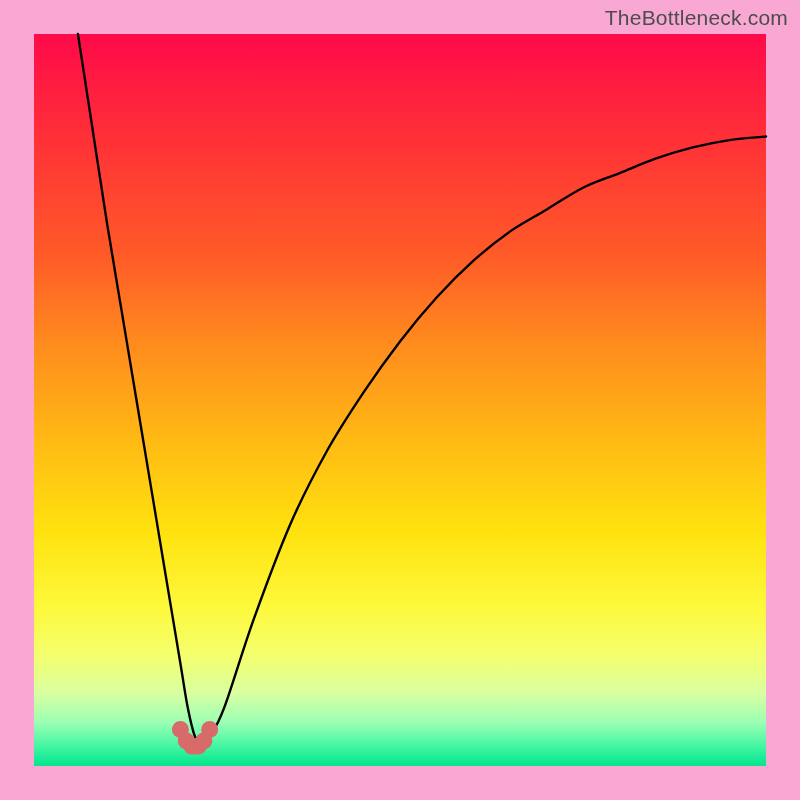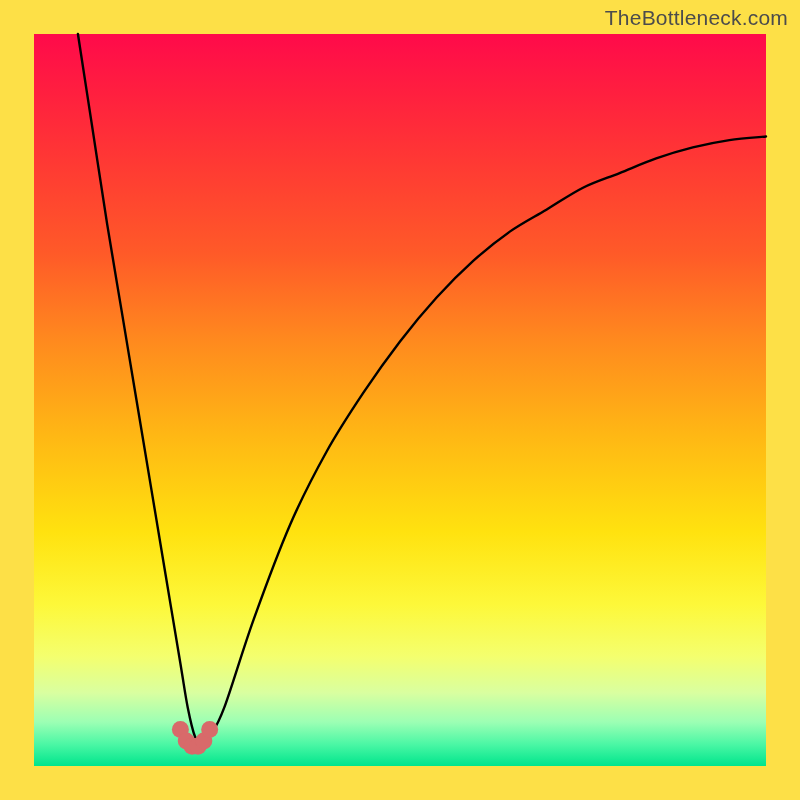--- a/index.html
+++ b/index.html
@@ -10,21 +10,21 @@
     background: #000;
     overflow: hidden;
     font-family: Arial, Helvetica, sans-serif;
   }
   .frame {
     position: absolute;
     left: 0;
     top: 0;
     width: 800px;
     height: 800px;
-    background: #fde047;
+    background: #f9a8d4;
   }
   .plot-area {
     position: absolute;
     left: 34px;
     top: 34px;
     width: 732px;
     height: 732px;
     
     background: linear-gradient(
       to bottom,

